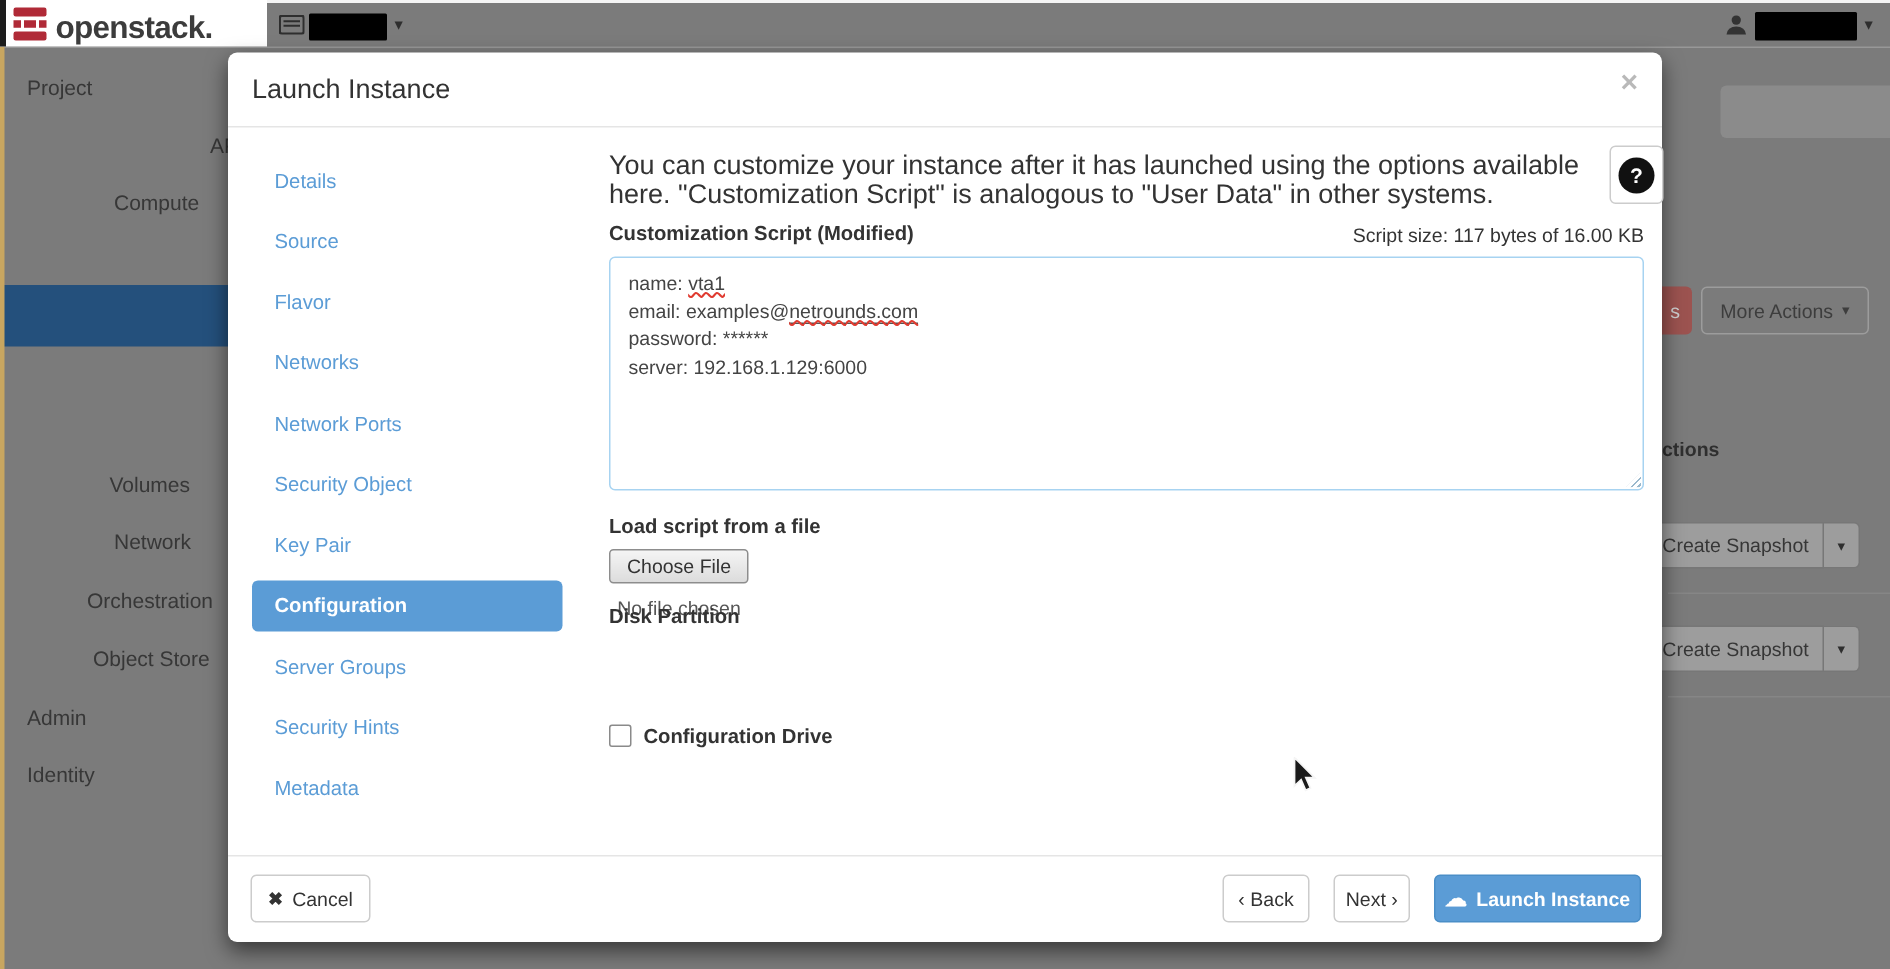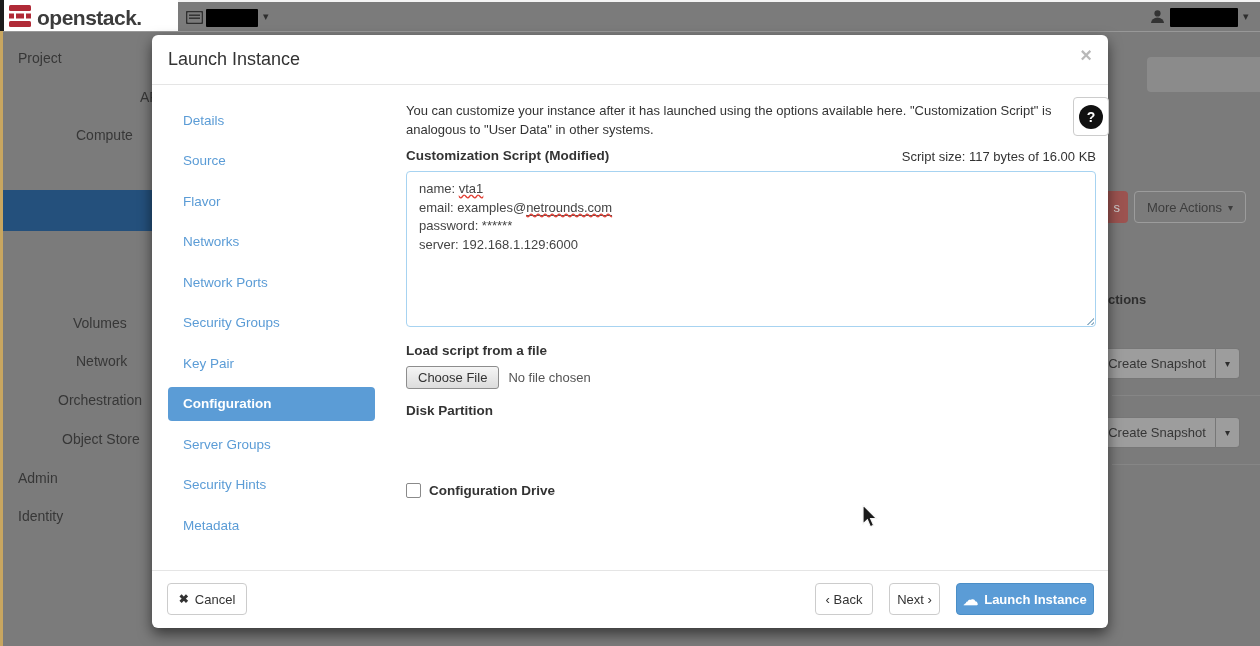--- a/index.html
+++ b/index.html
@@ -48,36 +48,36 @@
   .m-body{position:absolute;left:0;top:50px;width:100%;height:485px;}
 
   
   .wnav{position:absolute;left:0;top:18px;width:240px;}
   .wnav-item{width:207px;margin:0 0 6.5px 16px;height:34px;display:flex;align-items:center;
              padding-left:15px;box-sizing:border-box;font-size:13.5px;color:#5b9cd6;cursor:pointer;border-radius:4px;}
   .wnav-item.active{background:#5b9cd6;color:#fff;font-weight:bold;}
 
   
   .content{position:absolute;left:254px;top:0;width:690px;height:485px;}
-  .desc{position:absolute;left:0;top:16px;width:652px;font-size:13px;line-height:19px;color:#333;}
+  .desc{position:absolute;left:0;top:16px;width:652px;font-size:18px;line-height:19px;color:#333;}
   .help-btn{position:absolute;left:667px;top:12px;width:36px;height:39px;background:#fff;border:1px solid #ccc;border-radius:4px;
             display:flex;align-items:center;justify-content:center;cursor:pointer;box-sizing:border-box;}
   .help-circle{width:24px;height:24px;border-radius:50%;background:#111;color:#fff;font-size:14px;font-weight:bold;
             display:flex;align-items:center;justify-content:center;}
   .script-label{position:absolute;left:0;top:63px;font-size:13.5px;font-weight:bold;color:#333;}
   .script-size{position:absolute;right:0;top:64px;font-size:13px;color:#333;}
   .script-area{position:absolute;left:0;top:86px;width:690px;height:156px;border:1px solid #a7d3f1;border-radius:4px;
             box-sizing:border-box;padding:8px 12px;font-size:13px;line-height:18.5px;color:#444;cursor:text;overflow:hidden;}
   .sq{text-decoration:underline;text-decoration-style:wavy;text-decoration-color:#e03b30;text-decoration-skip-ink:none;}
   .ul{border-bottom:1px solid #555;}
   .resize-handle{position:absolute;right:2px;bottom:2px;width:10px;height:10px;
             background:repeating-linear-gradient(135deg,#9ab8cc 0 1px,transparent 1px 3px);
             clip-path:polygon(100% 0,100% 100%,0 100%);cursor:nwse-resize;}
   .file-label{position:absolute;left:0;top:258px;font-size:13.5px;font-weight:bold;color:#333;}
-  .file-row{position:absolute;left:0;top:281px;display:flex;align-items:center;gap:9px;}
+  .file-row{position:absolute;left:0;top:281px;display:flex;align-items:center;gap:9px;flex-direction:column;}
   .choose-btn{height:23px;padding:0 11px;font-size:13px;color:#333;background:linear-gradient(#f5f5f5,#dcdcdc);
             border:1px solid #8d8d8d;border-radius:3px;cursor:pointer;font-family:"Liberation Sans",sans-serif;}
   .no-file{font-size:13px;color:#555;}
   .disk-label{position:absolute;left:0;top:318px;font-size:13.5px;font-weight:bold;color:#333;}
   .select{position:absolute;left:0;top:341px;width:690px;height:32px;border:1px solid #ccc;border-radius:4px;
             box-sizing:border-box;display:flex;align-items:center;padding:0 12px;font-size:13px;color:#555;cursor:pointer;background:#fff;}
   .select .sel-caret{margin-left:auto;font-size:9px;color:#555;}
   .cfg-row{position:absolute;left:0;top:398px;display:flex;align-items:center;gap:8px;}
   .checkbox{width:13px;height:13px;border:1px solid #8a8a8a;border-radius:2px;background:#fff;cursor:pointer;}
   .cfg-label{font-size:13.5px;font-weight:bold;color:#333;}
@@ -179,21 +179,21 @@
     </div>
 
     <div class="m-body">
 
       <div class="wnav">
         <div class="wnav-item">Details</div>
         <div class="wnav-item">Source</div>
         <div class="wnav-item">Flavor</div>
         <div class="wnav-item">Networks</div>
         <div class="wnav-item">Network Ports</div>
-        <div class="wnav-item">Security Groups</div>
+        <div class="wnav-item">Security Object</div>
         <div class="wnav-item">Key Pair</div>
         <div class="wnav-item active">Configuration</div>
         <div class="wnav-item">Server Groups</div>
         <div class="wnav-item">Security Hints</div>
         <div class="wnav-item">Metadata</div>
       </div>
 
       <div class="content">
         <div class="desc">You can customize your instance after it has launched using the options available here. "Customization Script" is analogous to "User Data" in other systems.</div>
         <div class="help-btn">

